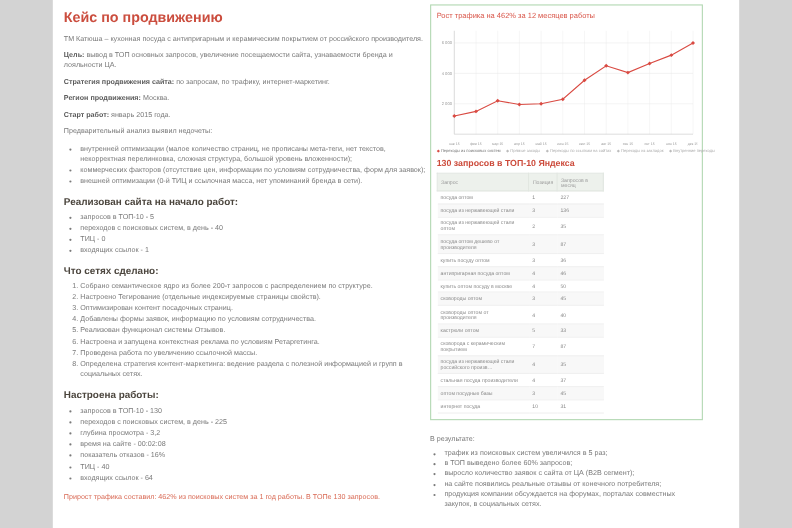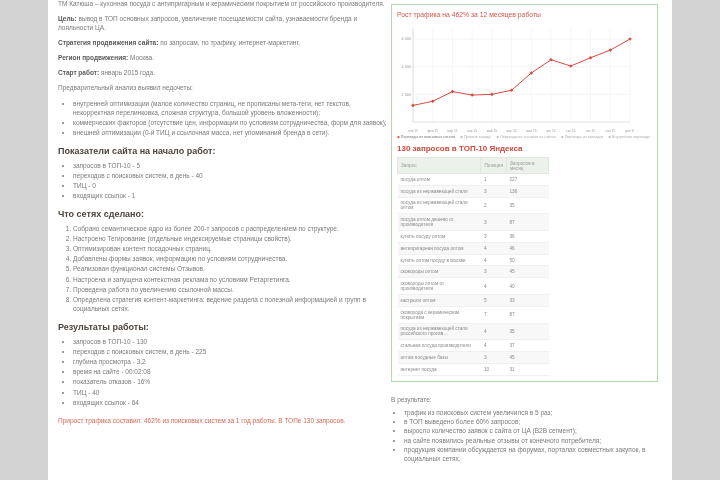--- a/index.html
+++ b/index.html
@@ -15,21 +15,21 @@
   .left-col { position:absolute; left:10px; top:0; width:332px; }
   h1.page-title { font-size:13px; font-weight:bold; color:#cb4d3e; margin:8px 0 9px 0; }
   .para { font-size:6.5px; line-height:1.38; color:#7a7a7a; margin:0 0 6px 0; }
   .para b { color:#5a5a5a; }
   .left-col ul, .left-col ol { margin:0 0 6px 0; padding-left:15px; font-size:6.5px; line-height:1.42; color:#7a7a7a; }
   .left-col li { margin-bottom:1px; }
   h2.section-heading { font-size:9px; font-weight:bold; color:#4b453d; margin:8px 0 5px 0; }
   .note { font-size:6.5px; line-height:1.42; color:#d96a55; margin:9px 0 0 0; }
 
   
-  .right-col { position:absolute; left:343px; top:4px; width:267px; }
+  .right-col { position:absolute; left:343px; top:4px; width:248px; }
   .panel { border:1px solid #b2d8b2; background:#fff; padding:4px 3px 3px 3px; }
   .chart-title { color:#d9564a; font-size:6.8px; margin:2px 0 4px 2px; }
   svg.chart { display:block; }
   svg text { font-family:"Liberation Sans", sans-serif; }
   .legend { display:flex; gap:5px; margin:1px 0 5px 2px; font-size:3.7px; color:#adadad; white-space:nowrap; }
   .legend-item { cursor:pointer; }
   .legend-marker { margin-right:1px; }
   .legend-label.active { color:#777; }
   .table-title { color:#cc4a3a; font-size:8px; font-weight:bold; margin:4px 0 4px 2px; }
   table.top10 { border-collapse:collapse; width:152px; font-size:4.7px; color:#8a8a8a; margin:0 0 2px 2px; }
@@ -41,20 +41,21 @@
   .result-block { margin-top:13px; font-size:6.5px; line-height:1.42; color:#7a7a7a; }
   .result-block p { margin:0 0 4px 0; }
   .result-block ul { margin:0; padding-left:13px; }
 </style>
 </head>
 <body>
 
 <div class="card">
 
   <div class="left-col">
+    <h1 class="page-title">Кейс по продвижению</h1>
 
     <p class="para">ТМ Катюша – кухонная посуда с антипригарным и керамическим покрытием от российского производителя.</p>
 
     <p class="para">
       <b>Цель:</b>
       <span>вывод в ТОП основных запросов, увеличение посещаемости сайта, узнаваемости бренда и лояльности ЦА.</span>
     </p>
     <p class="para">
       <b>Стратегия продвижения сайта:</b>
       <span>по запросам, по трафику, интернет-маркетинг.</span>
@@ -68,41 +69,41 @@
       <span>январь 2015 года.</span>
     </p>
 
     <p class="para">Предварительный анализ выявил недочеты:</p>
     <ul>
         <li>внутренней оптимизации (малое количество страниц, не прописаны мета-теги, нет текстов, некорректная перелинковка, сложная структура, большой уровень вложенности);</li>
         <li>коммерческих факторов (отсутствие цен, информации по условиям сотрудничества, форм для заявок);</li>
         <li>внешней оптимизации (0-й ТИЦ и ссылочная масса, нет упоминаний бренда в сети).</li>
       </ul>
 
-    <h2 class="section-heading">Показатели сайта на начало работ:</h2>
+    <h2 class="section-heading">Реализован сайта на начало работ:</h2>
     <ul>
         <li>запросов в ТОП-10 - 5</li>
         <li>переходов с поисковых систем, в день - 40</li>
         <li>ТИЦ - 0</li>
         <li>входящих ссылок - 1</li>
       </ul>
 
     <h2 class="section-heading">Что сетях сделано:</h2>
     <ol>
         <li>Собрано семантическое ядро из более 200-т запросов с распределением по структуре.</li>
         <li>Настроено Тегирование (отдельные индексируемые страницы свойств).</li>
         <li>Оптимизирован контент посадочных страниц.</li>
         <li>Добавлены формы заявок, информацию по условиям сотрудничества.</li>
         <li>Реализован функционал системы Отзывов.</li>
         <li>Настроена и запущена контекстная реклама по условиям Ретаргетинга.</li>
         <li>Проведена работа по увеличению ссылочной массы.</li>
         <li>Определена стратегия контент-маркетинга: ведение раздела с полезной информацией и групп в социальных сетях.</li>
       </ol>
 
-    <h2 class="section-heading">Результаты работы:</h2>
+    <h2 class="section-heading">Настроена работы:</h2>
     <ul>
         <li>запросов в ТОП-10 - 130</li>
         <li>переходов с поисковых систем, в день - 225</li>
         <li>глубина просмотра - 3,2</li>
         <li>время на сайте - 00:02:08</li>
         <li>показатель отказов - 16%</li>
         <li>ТИЦ - 40</li>
         <li>входящих ссылок - 64</li>
       </ul>
 

